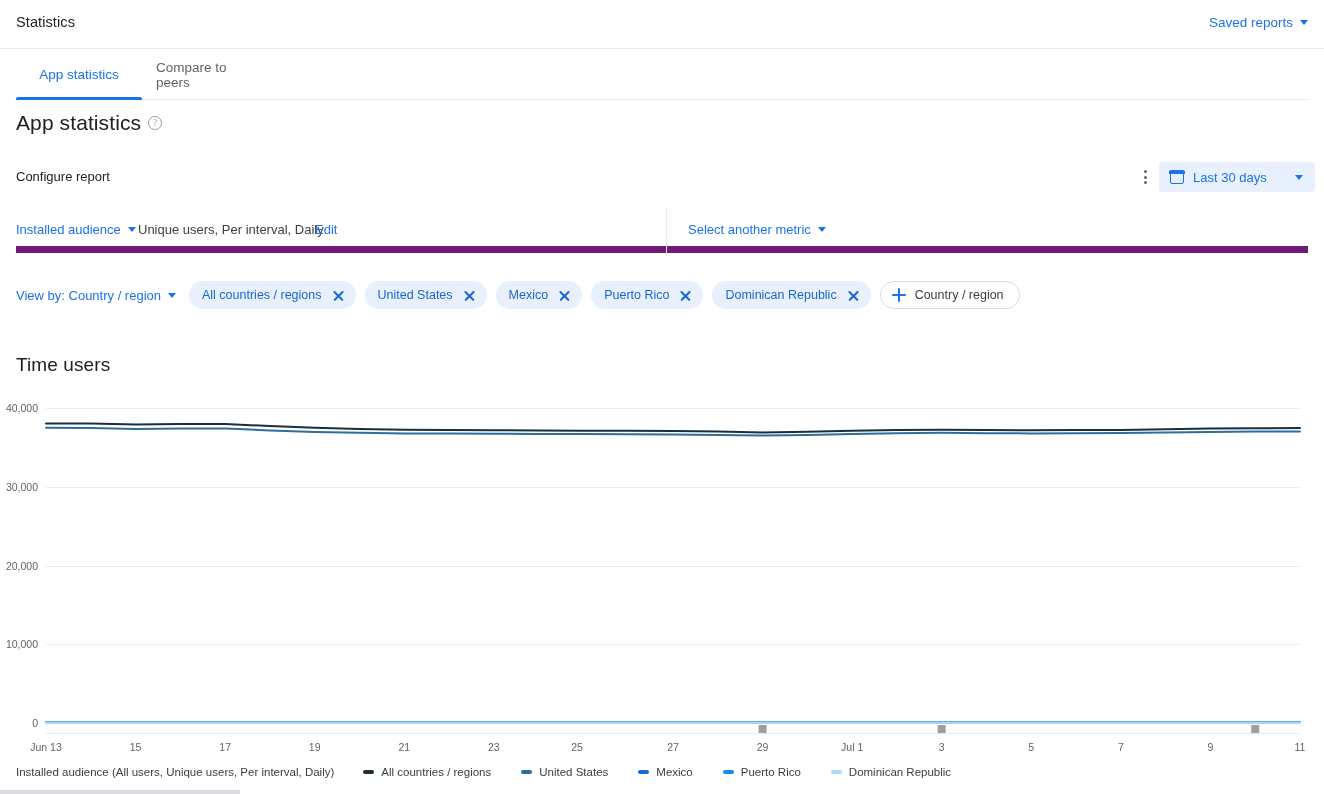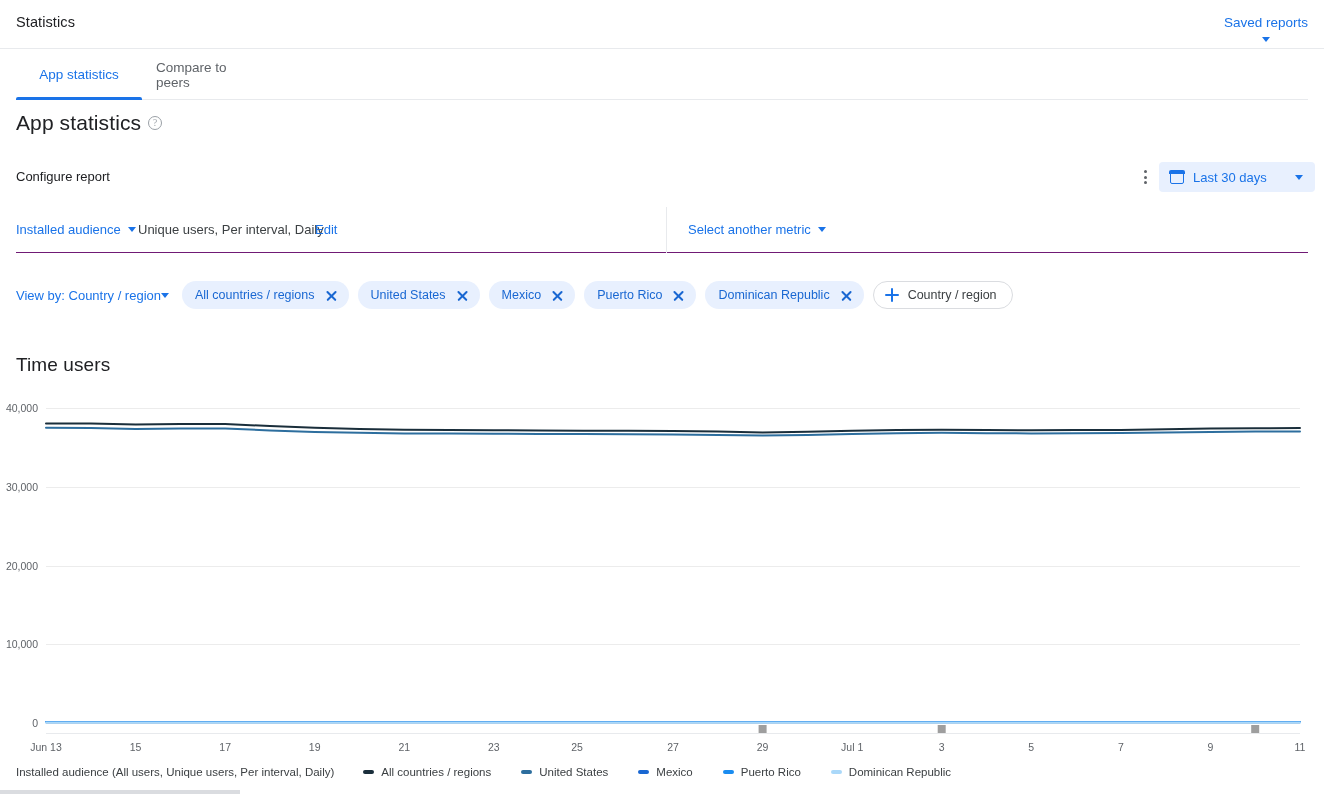--- a/index.html
+++ b/index.html
@@ -18,21 +18,21 @@
     border-bottom: 1px solid #e8eaed;
     padding-left: 11px;
   }
   .topbar-title {
     position: absolute; left: 16px; top: 14px;
     font-size: 14.5px; font-weight: 500; letter-spacing: .1px; color: #202124;
   }
   .saved-reports {
     position: absolute; right: 16px; top: 15px;
     display: flex; align-items: center; gap: 7px;
-    color: #1a73e8; font-size: 13.5px; font-weight: 500; cursor: pointer; flex-direction: column;
+    color: #1a73e8; font-size: 13.5px; font-weight: 500; cursor: pointer;
   }
   .caret-down {
     width: 0; height: 0;
     border-left: 4.5px solid transparent;
     border-right: 4.5px solid transparent;
     border-top: 5px solid currentColor;
     display: inline-block;
   }
 
   
@@ -97,21 +97,21 @@
     background: #1a73e8; border-radius: 2px 2px 0 0;
   }
   .daterange .dr-label {
     margin-left: 9px; color: #1a73e8; font-size: 13px; font-weight: 500;
   }
   .daterange .caret-down { position: absolute; right: 12px; color: #1a73e8; }
 
   
   .metric-row {
     position: absolute; left: 16px; top: 207px; width: 1292px; height: 46px;
-    border-bottom: 1px solid #701a75;
+    border-bottom: 7px solid #701a75;
   }
   .metric-divider {
     position: absolute; left: 650px; top: 0; width: 1px; height: 46px; background: #e8eaed;
   }
   .metric-link {
     position: absolute; top: 15px; display: flex; align-items: center; gap: 7px;
     color: #1a73e8; font-size: 13px; font-weight: 500; cursor: pointer;
   }
   #installed-audience { left: 0; }
   #select-another-metric { left: 664px; margin-left: 8px; }
@@ -123,21 +123,21 @@
     position: absolute; left: 299px; top: 15px;
     font-size: 13px; color: #1a73e8; font-weight: 500; cursor: pointer;
   }
 
   
   .chips-row {
     position: absolute; left: 16px; top: 272px; width: 1292px; height: 46px;
     display: flex; align-items: center; gap: 9px;
   }
   .viewby {
-    display: flex; align-items: center; margin-right: 4px;
+    display: flex; align-items: center; gap: 7px; margin-right: 4px;
     color: #1a73e8; font-size: 13px; font-weight: 500; cursor: pointer; white-space: nowrap;
   }
   .chip {
     height: 28px; border-radius: 14px; background: #e8f0fe;
     display: flex; align-items: center; padding: 0 11px 0 13px; gap: 10px;
     color: #1967d2; font-size: 12.5px; font-weight: 500; cursor: pointer; white-space: nowrap;
   }
   .chip .x {
     width: 13px; height: 13px; position: relative; cursor: pointer; flex: none;
   }

